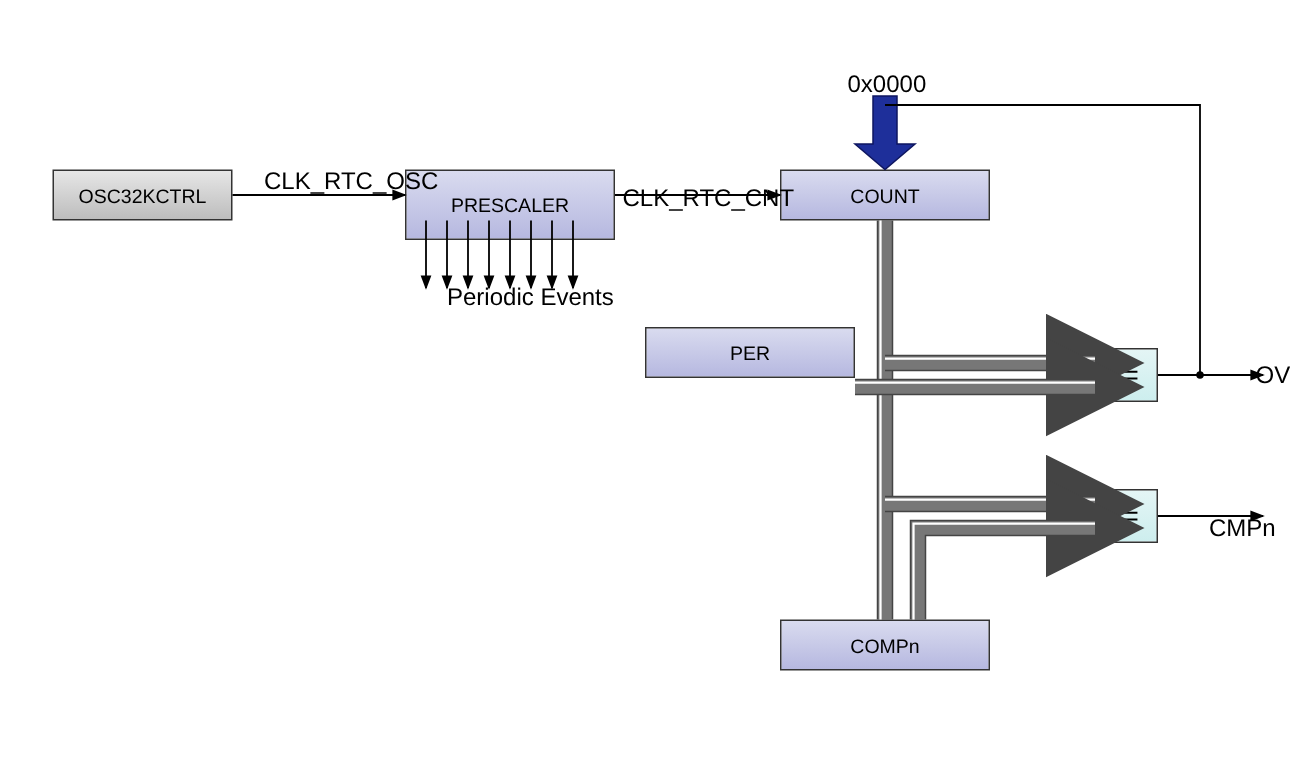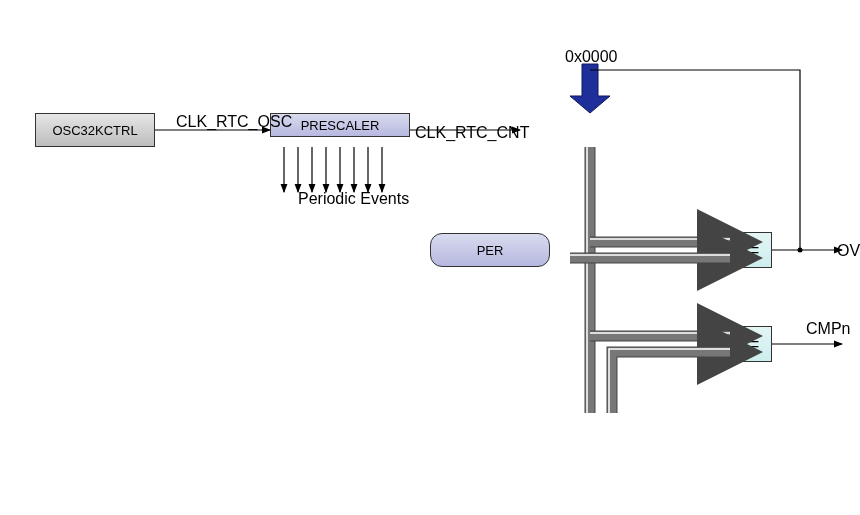--- a/index.html
+++ b/index.html
@@ -66,41 +66,43 @@
     fill: none;
   }
 </style>
 </head>
 <body>
 
 <div class="canvas">
 
   <div class="box gray" style="left:35px; top:113px; width:120px; height:34px;">OSC32KCTRL</div>
 
-  <div class="box purple" style="left:270px; top:113px; width:140px; height:24px;">PRESCALER</div>
+  <div class="box purple" style="left:270px; top:113px; width:140px; height:47px;">PRESCALER</div>
 
+  <div class="box purple" style="left:520px; top:113px; width:140px; height:34px;">COUNT</div>
 
-  <div class="box purple" style="left:430px; top:233px; width:120px; height:34px;border-radius:12px;">PER</div>
+  <div class="box purple" style="left:430px; top:218px; width:140px; height:34px;">PER</div>
 
+  <div class="box purple" style="left:520px; top:413px; width:140px; height:34px;">COMPn</div>
 
   <div class="box cyan" style="left:736px; top:232px; width:36px; height:36px; font-size:18px;">=</div>
 
   <div class="box cyan" style="left:736px; top:326px; width:36px; height:36px; font-size:18px;">=</div>
 
   <div class="label" style="left:160px; top:113px;margin-left:16px;">CLK_RTC_OSC</div>
 
   <div class="label" style="left:415px; top:124px;">CLK_RTC_CNT</div>
 
   <div class="label" style="left:298px; top:190px;">Periodic Events</div>
 
   <div class="label" style="left:565px; top:48px;">0x0000</div>
 
   <div class="label" style="left:837px; top:242px;">OVF</div>
 
-  <div class="label" style="left:806px; top:320px;">CMPn</div>
+  <div class="label" style="left:806px; top:344px;">CMPn</div>
 
   <svg class="connectors" viewBox="0 0 860 515">
     <defs>
       <marker id="arrow" markerWidth="8" markerHeight="8" refX="7" refY="4" orient="auto">
         <path d="M0,1 L8,4 L0,7 Z" fill="#000"></path>
       </marker>
       <marker id="arrow-big" markerWidth="6" markerHeight="6" refX="3" refY="3" orient="auto">
         <path d="M0,0 L6,3 L0,6 Z" fill="#444"></path>
       </marker>
     </defs>

